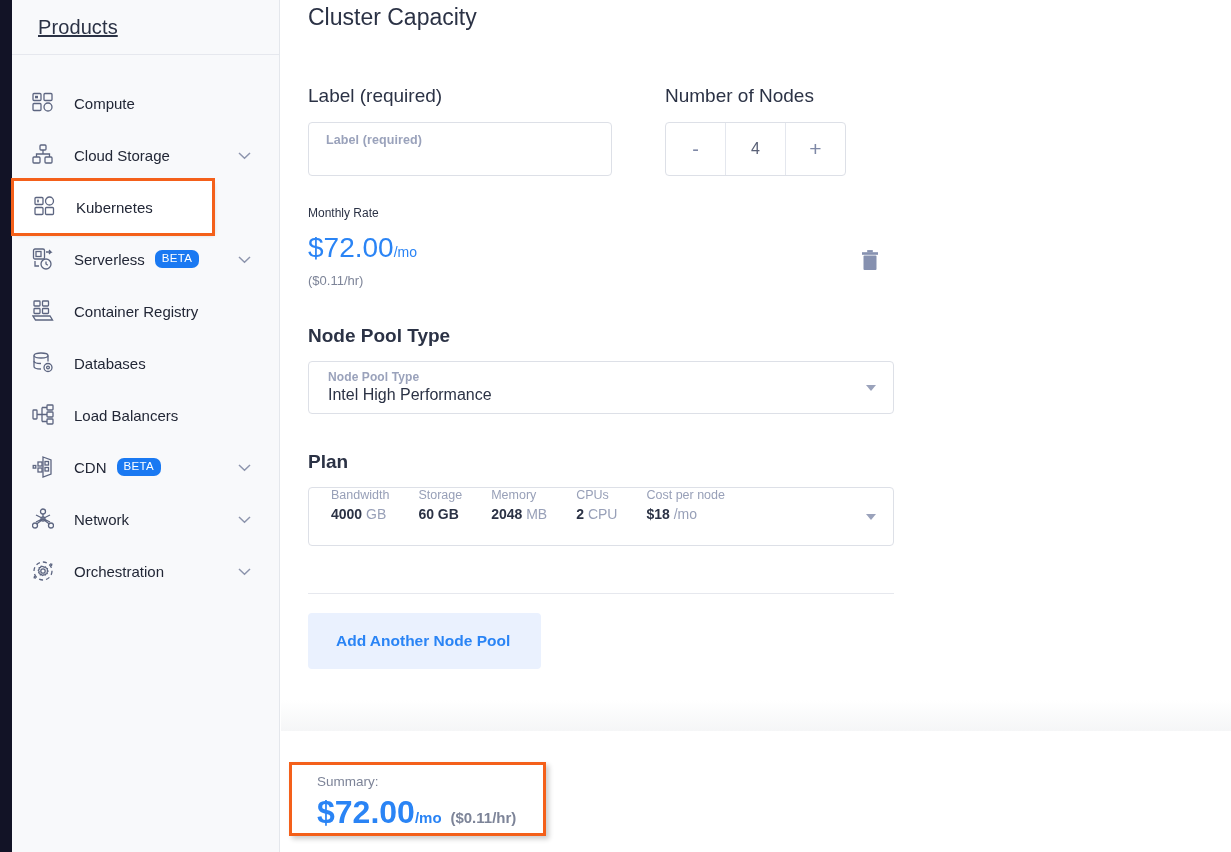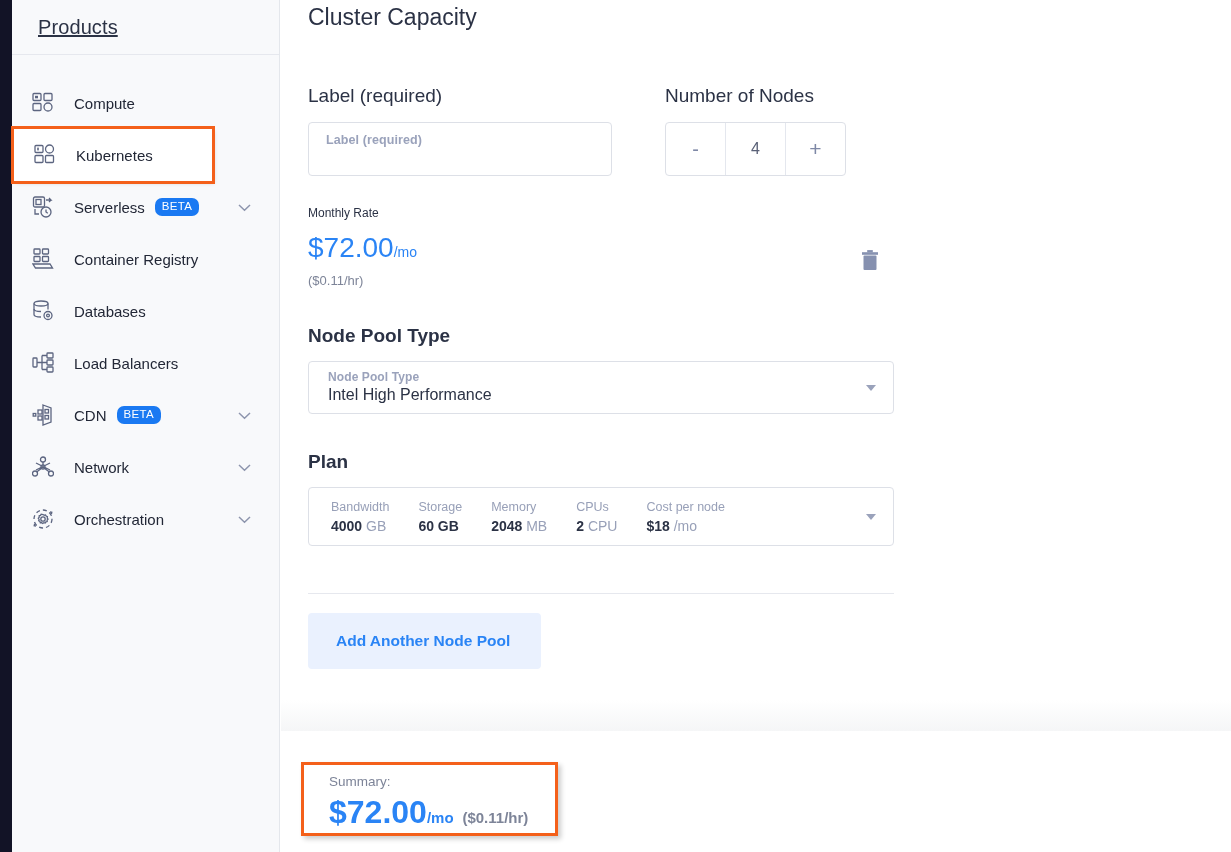--- a/index.html
+++ b/index.html
@@ -156,21 +156,21 @@
     width: 0; height: 0;
     border-left: 5px solid transparent; border-right: 5px solid transparent;
     border-top: 6px solid #9aa2bb;
   }
 
   .plan-field {
     position: relative;
     width: 586px; height: 59px;
     margin-left: 27px;
     border: 1px solid #dde0e7; border-radius: 4px; background: #fff;
-    display: flex; align-items: center;
+    display: flex; align-items: flex-start;
     padding-left: 22px;
     cursor: pointer;
   }
   .plan-cell { margin-right: 29px; }
   .plan-cell-label { font-size: 12.5px; color: #98a0b8; margin-bottom: 4px; }
   .plan-cell-value { font-size: 14px; color: #2b3245; font-weight: bold; white-space: nowrap; }
   .plan-cell-value .u { color: #98a0b8; font-weight: normal; }
   .plan-cell-value .u-strong { color: #2b3245; font-weight: bold; }
 
   .divider {
@@ -188,21 +188,21 @@
   }
 
   .scroll-fade {
     position: absolute; left: 0; top: 700px; width: 950px; height: 31px;
     background: linear-gradient(to bottom, rgba(248,249,250,0) 0%, #f5f6f7 100%);
     pointer-events: none;
   }
 
   
   .summary-bar {
-    position: absolute; left: 12px; top: 731px; width: 853px; height: 121px;
+    position: absolute; left: 0; top: 731px; width: 853px; height: 121px;
     background: #ffffff;
   }
   .summary-box {
     position: absolute; left: 8px; top: 31px;
     width: 257px; height: 74px;
     background: #ffffff;
     border: 3px solid #f4601a;
     box-shadow: 3px 3px 5px rgba(0,0,0,.20);
     padding: 9px 0 0 25px;
   }
@@ -230,20 +230,34 @@
             <svg width="22" height="22" viewBox="0 0 22 22">
               <rect x="1" y="1.5" width="8" height="7" rx="1" stroke="#5c6580" stroke-width="1.3" fill="none"></rect>
               <rect x="12" y="1.5" width="8" height="7" rx="1" stroke="#5c6580" stroke-width="1.3" fill="none"></rect>
               <rect x="1" y="11.5" width="8" height="7" rx="1" stroke="#5c6580" stroke-width="1.3" fill="none"></rect>
               <circle cx="16" cy="15" r="4" stroke="#5c6580" stroke-width="1.3" fill="none"></circle>
               <rect x="3" y="3.8" width="3" height="2.5" fill="#5c6580"></rect>
             </svg>
           </span>
           <span class="nav-label">Compute</span>
         </div>
+        <div class="nav-item">
+          <span class="nav-icon">
+            <svg width="22" height="22" viewBox="0 0 22 22">
+              <rect x="8" y="1" width="6" height="5" rx="1" stroke="#5c6580" stroke-width="1.3" fill="none"></rect>
+              <rect x="1" y="13" width="7" height="6" rx="1" stroke="#5c6580" stroke-width="1.3" fill="none"></rect>
+              <rect x="13" y="13" width="7" height="6" rx="1" stroke="#5c6580" stroke-width="1.3" fill="none"></rect>
+              <path d="M11 6v4M4.5 13V10h13v3" stroke="#5c6580" stroke-width="1.3" fill="none"></path>
+            </svg>
+          </span>
+          <span class="nav-label">Cloud Storage</span>
+          <span class="chevron"><svg width="13" height="8" viewBox="0 0 13 8">
+              <path d="M1 1l5.5 5.2L12 1" stroke="#8d95ad" stroke-width="1.5" fill="none"></path>
+            </svg></span>
+        </div>
         <div class="nav-item highlight">
           <span class="nav-icon">
             <svg width="22" height="22" viewBox="0 0 22 22">
               <rect x="1" y="1.5" width="8" height="7" rx="1" stroke="#5c6580" stroke-width="1.3" fill="none"></rect>
               <rect x="1" y="11.5" width="8" height="7" rx="1" stroke="#5c6580" stroke-width="1.3" fill="none"></rect>
               <rect x="11.5" y="11.5" width="8" height="7" rx="1" stroke="#5c6580" stroke-width="1.3" fill="none"></rect>
               <circle cx="15.5" cy="5" r="4" stroke="#5c6580" stroke-width="1.3" fill="none"></circle>
               <rect x="3.2" y="3.6" width="1.6" height="2.8" fill="#5c6580"></rect>
             </svg>
           </span>

